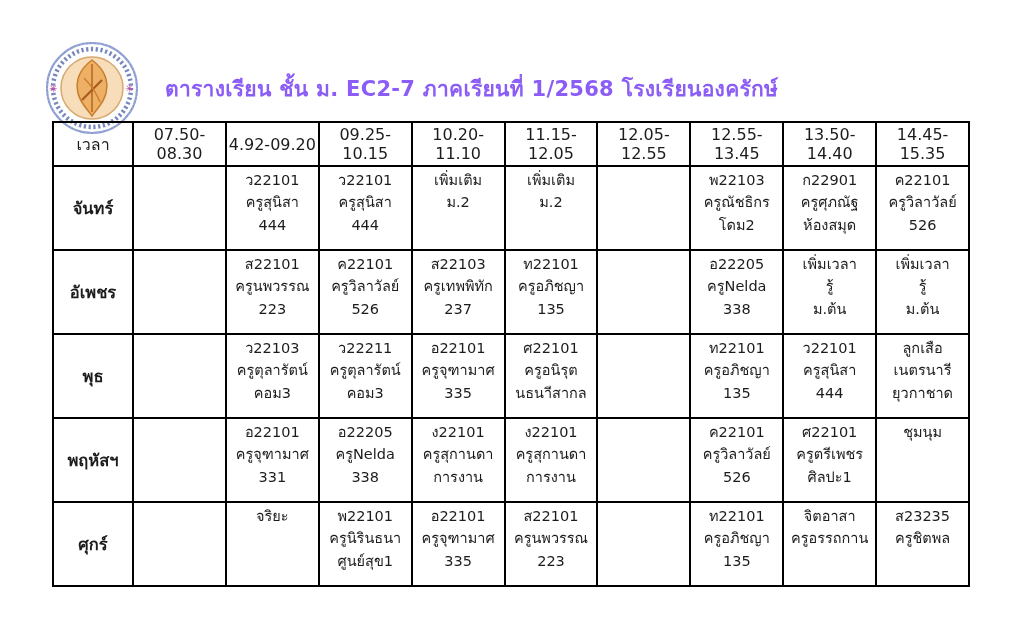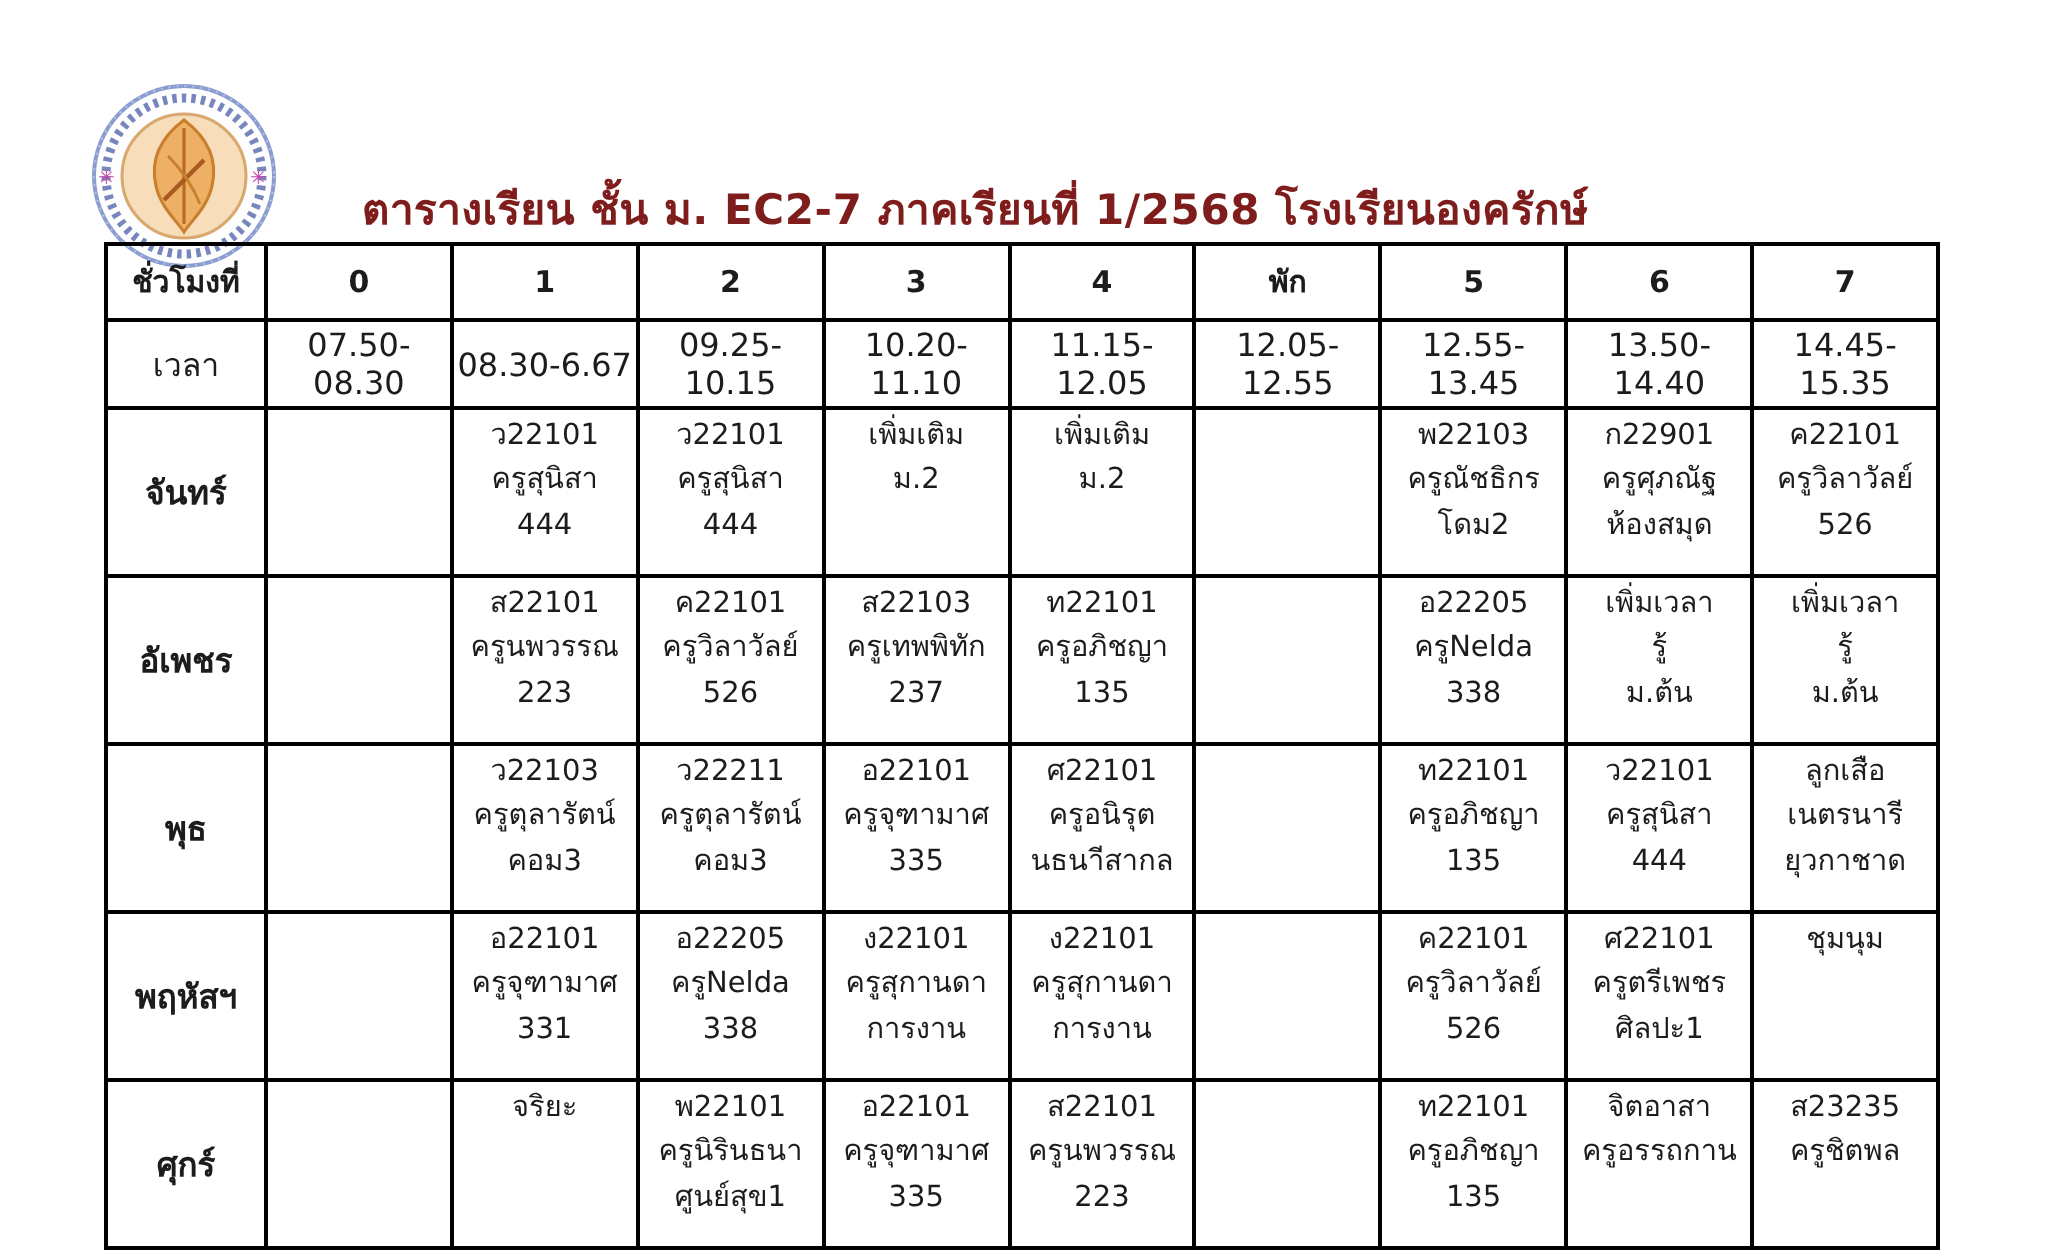--- a/index.html
+++ b/index.html
@@ -10,23 +10,23 @@
     font-family:"DejaVu Sans","Liberation Sans",sans-serif;
     color:#1c1c1c;
     overflow:hidden;
   }
   .logo{
     position:absolute;left:44px;top:40px;
     width:96px;height:96px;
   }
   .title{
     position:absolute;left:165px;top:72px;
-    margin:16px;
+    margin:0;
     font-size:21px;font-weight:600;
-    color:#7f1d1d;
+    color:#8b5cf6;
     white-space:nowrap;
     letter-spacing:0.3px;
   }
   table.timetable{
     position:absolute;left:52px;top:121px;
     width:916px;
     border-collapse:collapse;
     table-layout:fixed;
   }
   .timetable th,.timetable td{
@@ -70,36 +70,24 @@
   </div>
 
   <h1 class="title">ตารางเรียน ชั้น ม. EC2-7 ภาคเรียนที่ 1/2568 โรงเรียนองครักษ์</h1>
 
   <table class="timetable">
     <colgroup>
       <col style="width:80px">
       <col span="9" style="width:92.9px">
     </colgroup>
     <thead>
-      <tr class="period-row">
-        <th>ชั่วโมงที่</th>
-      <th>0</th>
-          <th>1</th>
-          <th>2</th>
-          <th>3</th>
-          <th>4</th>
-          <th>พัก</th>
-          <th>5</th>
-          <th>6</th>
-          <th>7</th>
-        </tr>
       <tr class="time-row">
         <th>เวลา</th>
       <th>07.50-08.30</th>
-          <th>08.30-6.67</th>
+          <th>4.92-09.20</th>
           <th>09.25-10.15</th>
           <th>10.20-11.10</th>
           <th>11.15-12.05</th>
           <th>12.05-12.55</th>
           <th>12.55-13.45</th>
           <th>13.50-14.40</th>
           <th>14.45-15.35</th>
         </tr>
     </thead>
     <tbody>

